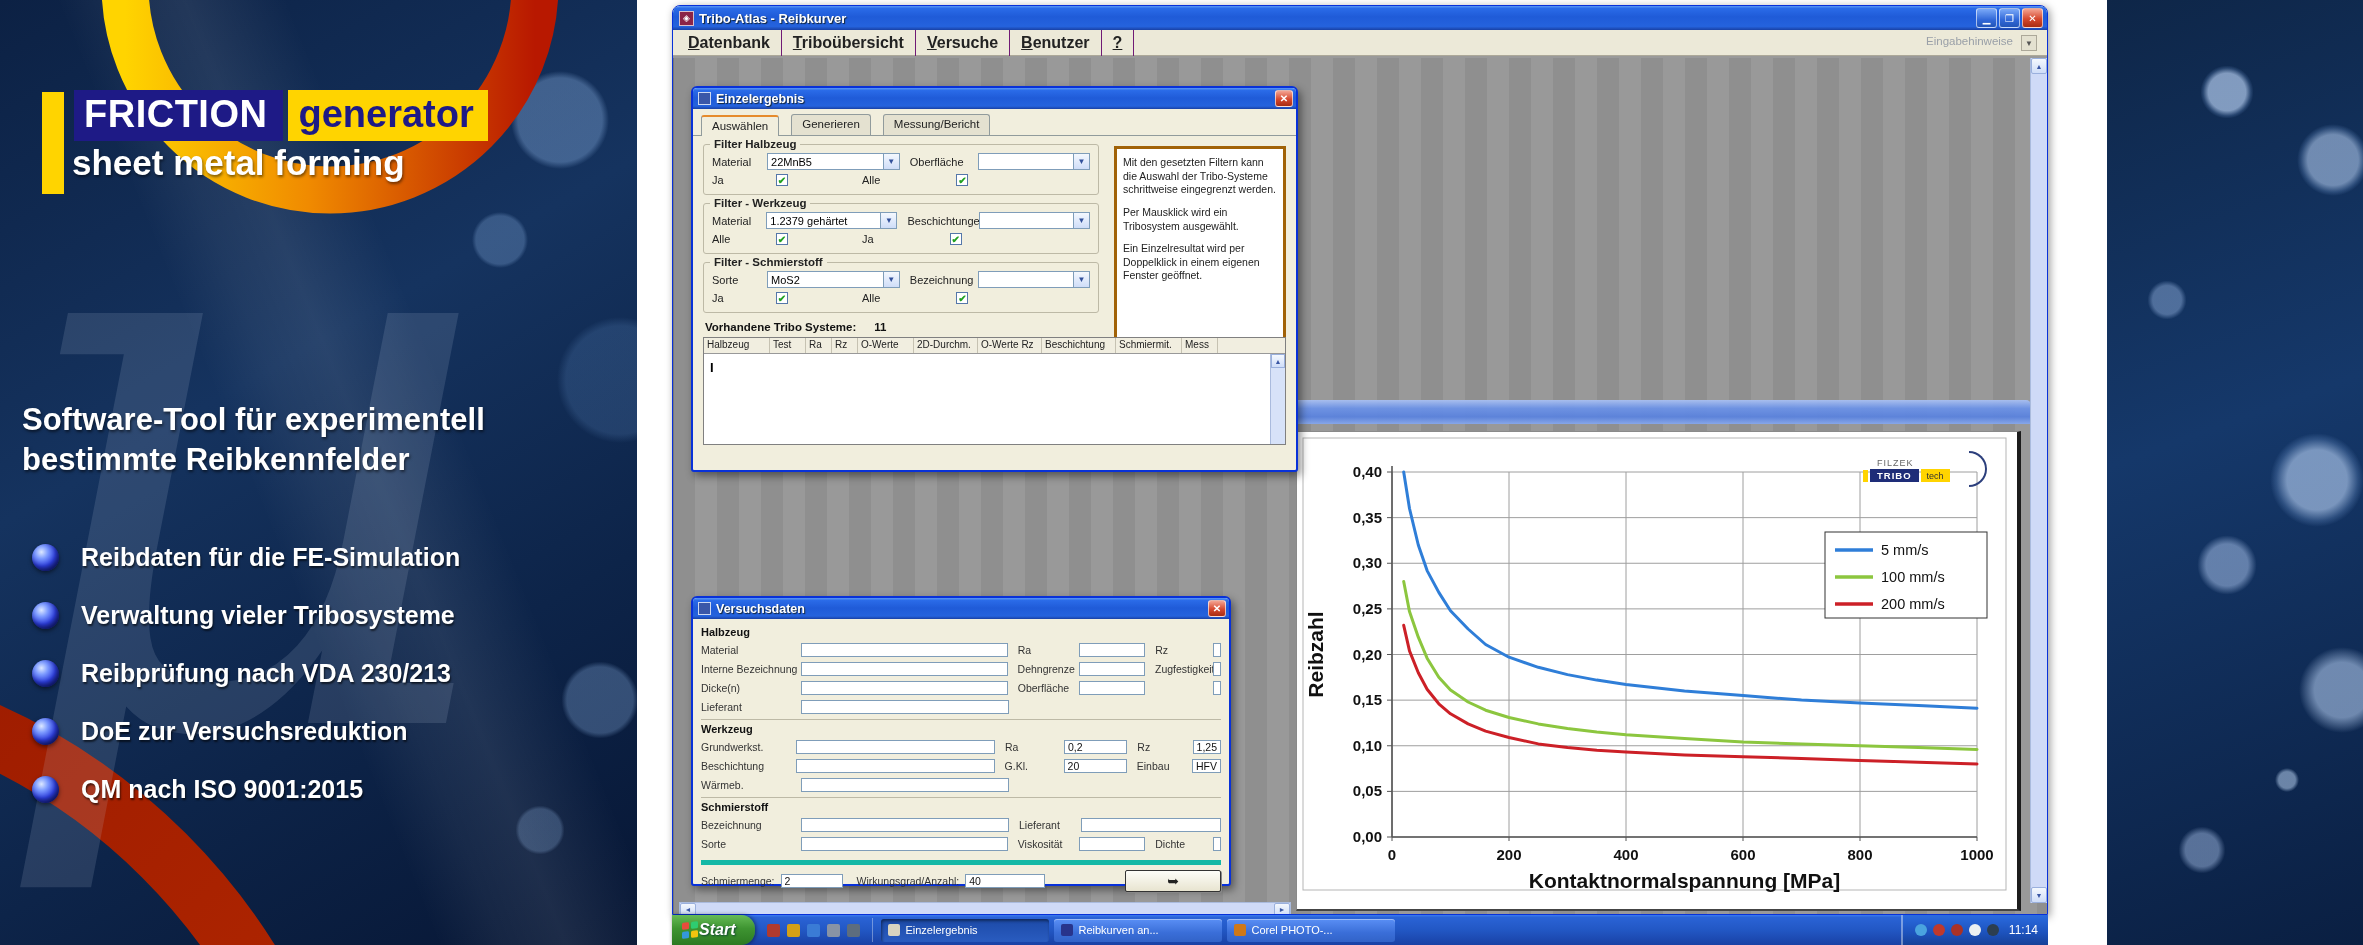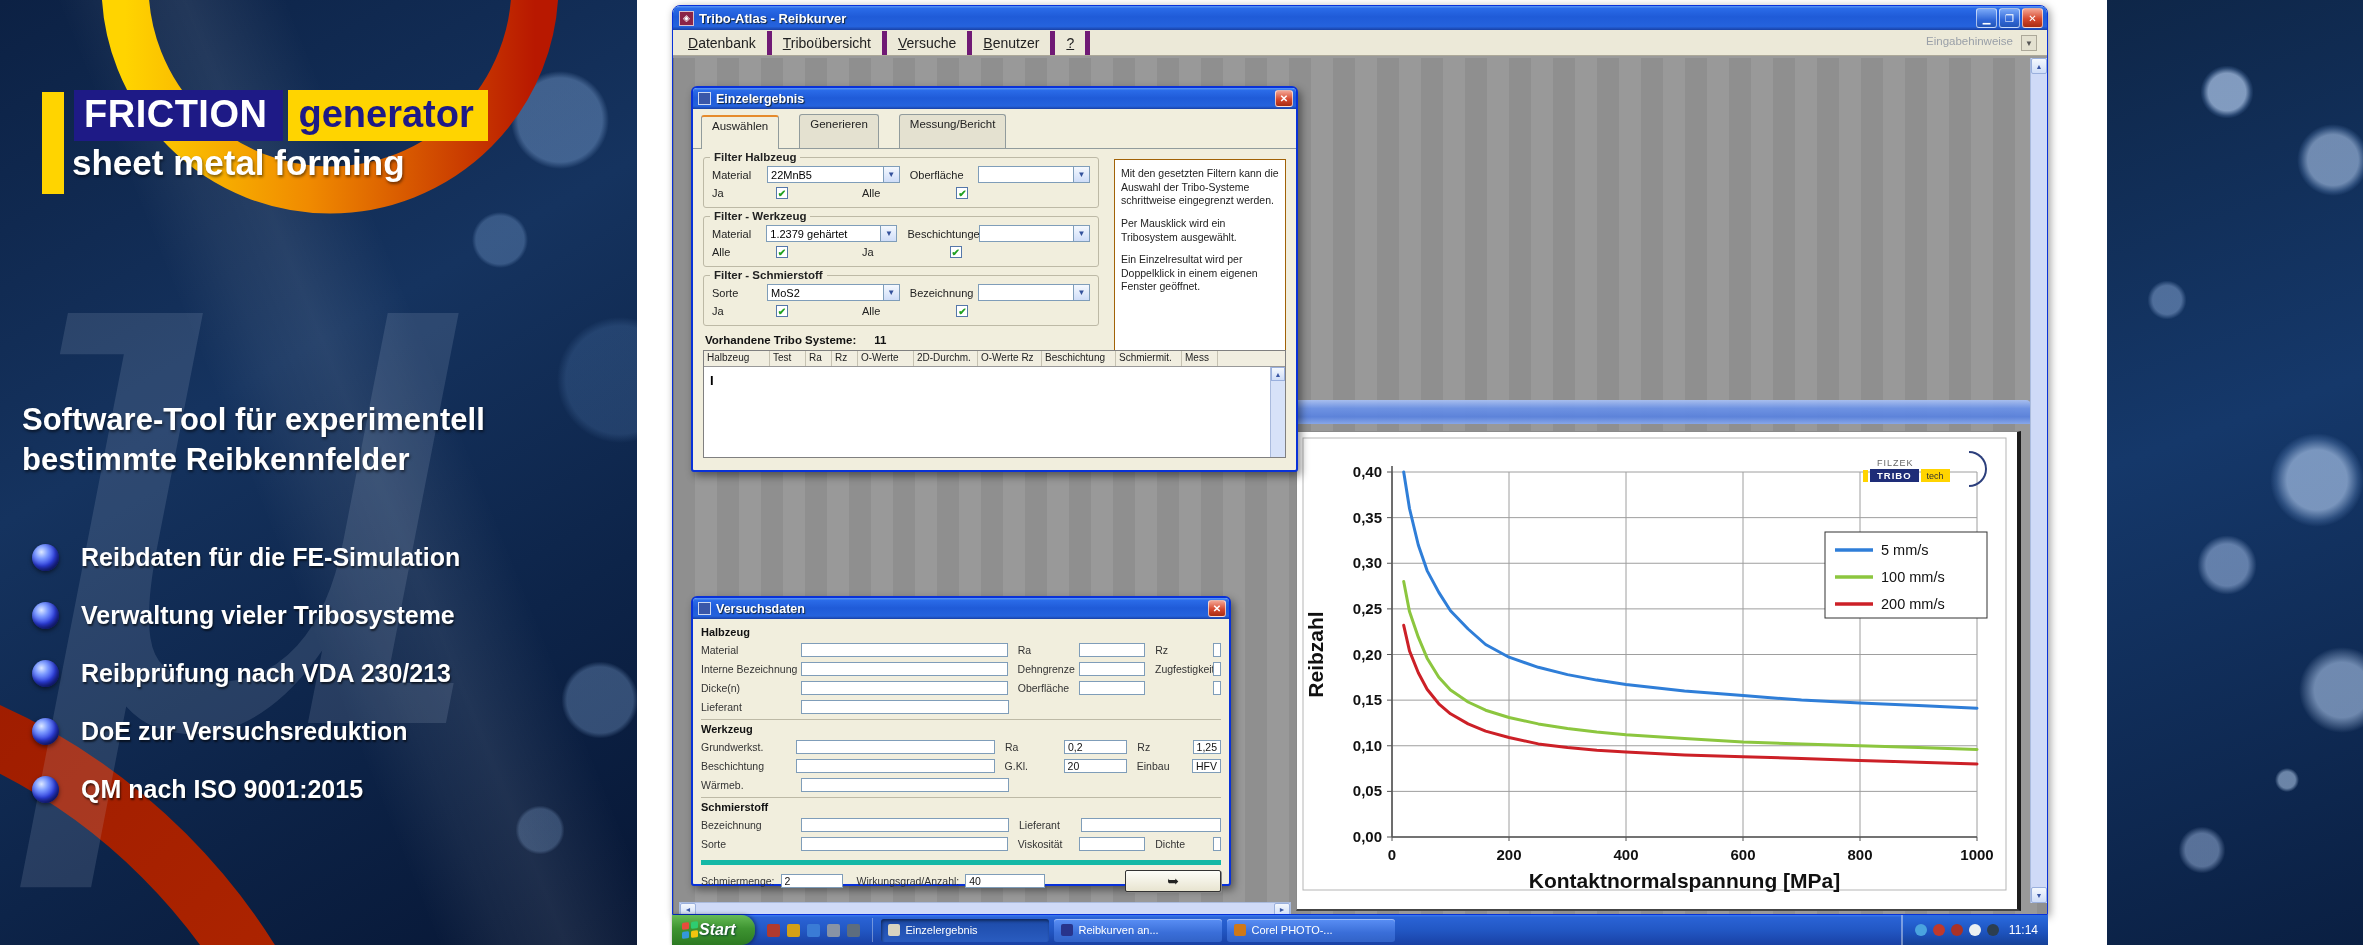--- a/index.html
+++ b/index.html
@@ -64,55 +64,55 @@
   .app-ico { width:15px; height:15px; background:#8b2447; border:1px solid #d8c0cc; margin-right:5px; flex:0 0 15px;
     display:flex;align-items:center;justify-content:center;color:#fff;font-size:9px; }
   .title-text { color:#fff; font-weight:bold; font-size:13px; text-shadow:1px 1px 1px #123; flex:1; white-space:nowrap; }
   .tb-btns { display:flex; gap:2px; }
   .tb-btn { width:21px; height:20px; border-radius:3px; border:1px solid rgba(255,255,255,.6); color:#fff; font-size:10px;
     display:flex; align-items:center; justify-content:center;
     background:linear-gradient(180deg,#7aa9f8,#3168d8 60%,#2355b8); }
   .tb-btn.close { background:linear-gradient(180deg,#f3a492,#d6492f 55%,#a82c12); }
 
   .menubar { height:26px; background:#ece9d8; border-bottom:1px solid #aca899; display:flex; align-items:center; padding:0 4px; position:relative; }
-  .menu-item { font-size:14px; color:#222; padding:4px 11px; border-right:5px solid #701a75; cursor:default; }
+  .menu-item { font-size:16px; color:#222; padding:4px 11px; border-right:1px solid #701a75; cursor:default;font-weight:bold; }
   .user-hint { position:absolute; right:34px; top:5px; color:#9aa0a8; font-size:11.5px; }
   .user-hint-btn { position:absolute; right:10px; top:5px; width:16px; height:16px; border:1px solid #aca899; background:#e4e1d0;
     font-size:8px; color:#555; display:flex; align-items:center; justify-content:center; }
 
   .client { position:relative; height:858px; overflow:hidden; border-top:2px solid #9a9a9a;
     background:repeating-linear-gradient(90deg,#8f8f8f 0 22px,#999999 22px 44px); box-shadow:inset 1px 0 0 #777; }
 
   
   .dlg { position:absolute; border:2px solid #0831d9; border-radius:6px 6px 3px 3px; background:#f1eedd; box-shadow:3px 4px 9px rgba(0,0,0,.45); }
   .dlg-title { height:21px; border-radius:4px 4px 0 0; display:flex; align-items:center; padding:0 3px 0 5px;
     background:linear-gradient(180deg,#5a97f5 0%,#2a6be8 12%,#1f5bd8 48%,#2563dd 86%,#1941a5 100%); }
   .dlg-ico { width:13px; height:13px; background:#3a57a8; border:1px solid #cdd8f0; margin-right:5px; }
   .dlg-title-text { color:#fff; font-weight:bold; font-size:12.5px; flex:1; text-shadow:1px 1px 1px #123; }
   .dlg-close { width:18px; height:17px; border-radius:3px; border:1px solid rgba(255,255,255,.65); color:#fff; font-size:10px; font-weight:bold;
     display:flex; align-items:center; justify-content:center; background:linear-gradient(180deg,#f3a492,#d6492f 55%,#a82c12); }
 
   
   #dlg-einzel { left:18px; top:28px; width:607px; height:386px; }
-  .tabs { display:flex; gap:20px; padding:5px 8px 0 8px; border-bottom:1px solid #919b9c; height:40px; }
+  .tabs { display:flex; gap:12px; padding:5px 8px 0 8px; border-bottom:1px solid #919b9c; height:27px; }
   .tab { font-size:11.5px; color:#222; padding:3px 10px 2px; background:#e4e1d0; border:1px solid #919b9c; border-bottom:none; border-radius:3px 3px 0 0; }
   .tab.active { background:#f1eedd; border-top:2px solid #e68b2c; position:relative; top:1px; }
   .ez-body { position:relative; padding:8px 10px 6px 10px; }
   .fgroup { position:relative; width:396px; border:1px solid #bdb9a6; border-radius:3px; padding:8px 8px 4px 8px; margin-bottom:8px; }
   .fgroup-legend { position:absolute; top:-7px; left:6px; background:#f1eedd; padding:0 4px; font-size:11.5px; font-weight:bold; color:#222; }
   .frow { display:flex; align-items:center; margin-bottom:4px; }
   .flbl { width:58px; font-size:11px; color:#222; }
   .combo { display:flex; width:140px; margin-right:10px; }
   .combo .val { flex:1; height:17px; border:1px solid #7f9db9; background:#fff; font-size:11px; padding:0 3px; line-height:16px; overflow:hidden; white-space:nowrap; }
   .combo .cbtn { width:16px; height:17px; border:1px solid #7f9db9; border-left:none; background:linear-gradient(180deg,#f4f8fe,#cfddf8); color:#33519b; font-size:8px; display:flex; align-items:center; justify-content:center; }
   .flbl2 { width:72px; font-size:11px; color:#222; }
   .cbrow { display:flex; align-items:center; gap:6px; }
   .cbx { width:12px; height:12px; border:1px solid #5577a9; background:#fff; color:#21a121; font-size:10px; line-height:11px; text-align:center; font-weight:bold; }
   .cblbl { font-size:11px; color:#222; margin-right:70px; }
-  .info-box { position:absolute; right:10px; top:10px; width:172px; height:208px; background:#fff; border:1px solid #a16207; padding:7px 6px; font-size:10.5px; color:#222; line-height:1.3; }
+  .info-box { position:absolute; right:10px; top:10px; width:172px; height:208px; background:#fff; border:3px solid #a16207; padding:7px 6px; font-size:10.5px; color:#222; line-height:1.3; }
   .info-box p { margin-bottom:9px; }
   .count-line { display:flex; align-items:center; font-size:11.5px; font-weight:bold; color:#111; margin:2px 0 4px 2px; }
   .count-value { margin-left:18px; }
   .ez-table { border:1px solid #808080; background:#fff; height:108px; position:relative; }
   .ez-head { display:flex; background:#f1eee0; border-bottom:1px solid #999; height:16px; }
   .ez-head .th { font-size:10px; color:#222; padding:1px 3px; border-right:1px solid #c6c2b2; overflow:hidden; white-space:nowrap; }
   .ez-caret { position:absolute; left:6px; top:22px; font-weight:bold; font-size:13px; color:#000; }
   .ez-vscroll { position:absolute; right:0; top:16px; bottom:0; width:15px; background:#d7e2f8; border-left:1px solid #aabbdd; }
   .ez-vscroll .sbtn { height:14px; background:linear-gradient(180deg,#f4f8fe,#cfddf8); border:1px solid #9ab0dd; color:#3a57a5; font-size:7px; text-align:center; line-height:13px; }
 

